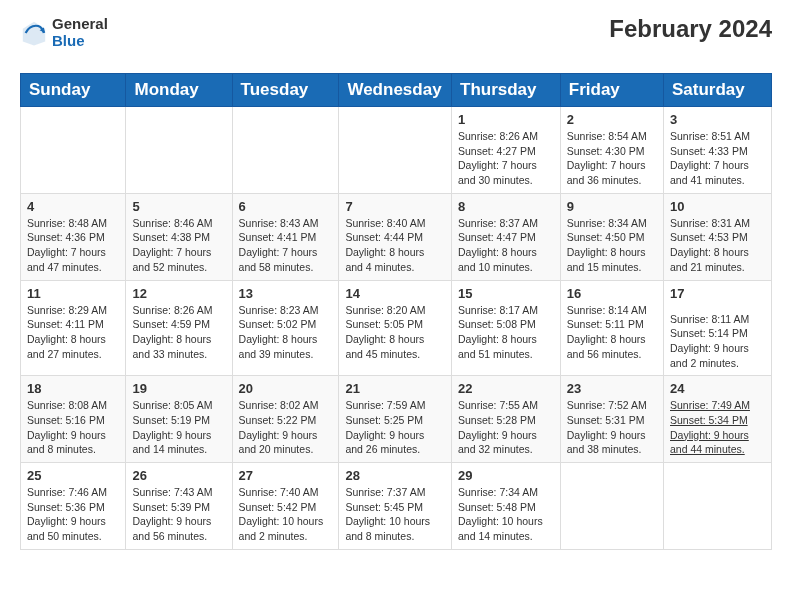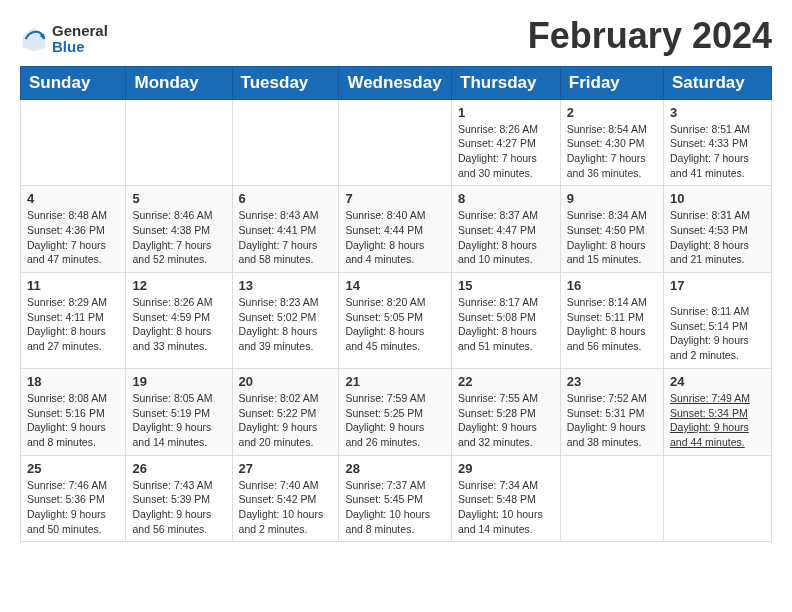--- a/index.html
+++ b/index.html
@@ -10,22 +10,22 @@
       min-height: 612px;
       overflow: hidden;
     }
     .page {
       width: 792px;
       padding: 16px 20px 10px 20px;
     }
     .header {
       display: flex;
       justify-content: space-between;
-      align-items: flex-end;
-      margin-bottom: 10px;
+      align-items: flex-start;
+      margin-bottom: 24px;
     }
     .logo {
       display: flex;
       align-items: center;
       gap: 4px;
     }
     .logo-text {
       display: flex;
       flex-direction: column;
       line-height: 1.1;
@@ -41,21 +41,21 @@
       color: #1a6bb5;
     }
     .logo-icon {
       width: 28px;
       height: 28px;
     }
     .title-section {
       text-align: right;
     }
     .month-title {
-      font-size: 36px;
+      font-size: 24px;
       font-weight: bold;
       color: #333;
       line-height: 1.1;
     }
     .subtitle {
       font-size: 15px;
       color: #333;
       font-weight: bold;
     }
     .calendar {

